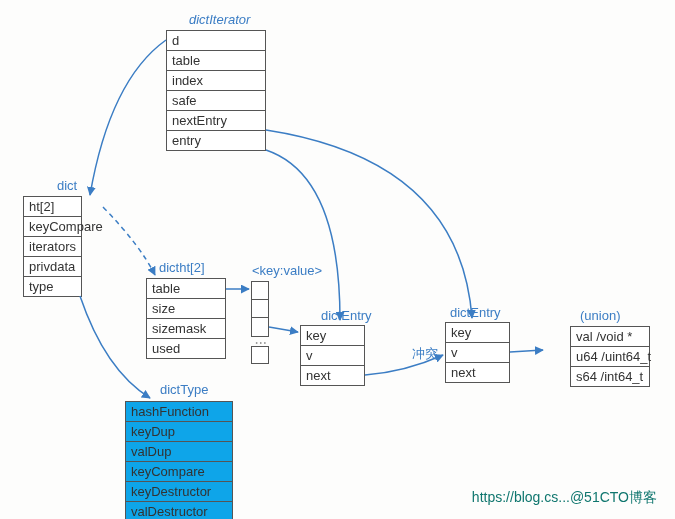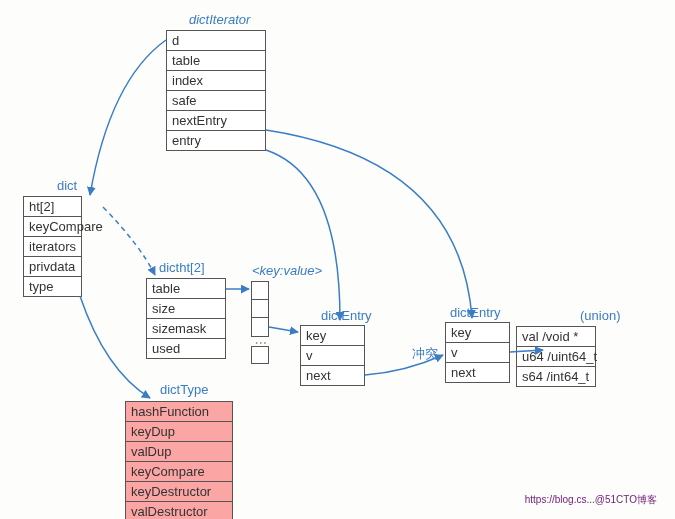--- a/index.html
+++ b/index.html
@@ -18,32 +18,32 @@
     position: absolute;
     border: 1px solid #555;
     background: #fff;
   }
   .box .row {
     border-bottom: 1px solid #555;
     padding: 2px 5px;
     white-space: nowrap;
   }
   .box .row:last-child { border-bottom: none; }
-  .box.orange .row { background: #fca5a5; }
+  .box.orange .row { background: #0ea5e9; }
   .title {
     position: absolute;
     color: #3b7dc4;
     font-size: 13px;
   }
   .watermark {
     position: absolute;
     right: 18px;
     bottom: 12px;
-    color: #701a75;
-    font-size: 10px;
+    color: #0f766e;
+    font-size: 14px;
   }
   svg.arrows {
     position: absolute;
     top: 0; left: 0;
     width: 675px; height: 519px;
     pointer-events: none;
   }
   .tinybox {
     position: absolute;
     border: 1px solid #555;
@@ -61,21 +61,21 @@
     writing-mode: vertical-rl;
     letter-spacing: 2px;
   }
 </style>
 </head>
 <body>
 
 <div class="title" style="left:189px;top:12px;font-style:italic;">dictIterator</div>
 <div class="title" style="left:57px;top:178px;text-align:center;">dict</div>
 <div class="title" style="left:159px;top:260px;text-align:right;">dictht[2]</div>
-<div class="title" style="left:252px;top:263px;font-style:italic;">&lt;key:value&gt;</div>
+<div class="title" style="left:252px;top:263px;">&lt;key:value&gt;</div>
 <div class="title" style="left:321px;top:308px;">dictEntry</div>
 <div class="title" style="left:450px;top:305px;">dictEntry</div>
 <div class="title" style="left:580px;top:308px;">(union)</div>
 <div class="title" style="left:160px;top:382px;">dictType</div>
 <div class="title" style="left:412px;top:345px;">冲突</div>
 
 <div class="box" style="left:166px;top:30px;width:100px;">
   <div class="row">d</div>
   <div class="row">table</div>
   <div class="row">index</div>
@@ -114,21 +114,21 @@
   <div class="row">v</div>
   <div class="row">next</div>
 </div>
 
 <div class="box" style="left:445px;top:322px;width:65px;">
   <div class="row">key</div>
   <div class="row">v</div>
   <div class="row">next</div>
 </div>
 
-<div class="box" style="left:516px;top:326px;width:80px;">
+<div class="box" style="left:570px;top:326px;width:80px;">
   <div class="row">val /void *</div>
   <div class="row">u64 /uint64_t</div>
   <div class="row">s64 /int64_t</div>
 </div>
 
 <div class="box orange" style="left:125px;top:401px;width:108px;">
   <div class="row">hashFunction</div>
   <div class="row">keyDup</div>
   <div class="row">valDup</div>
   <div class="row">keyCompare</div>

